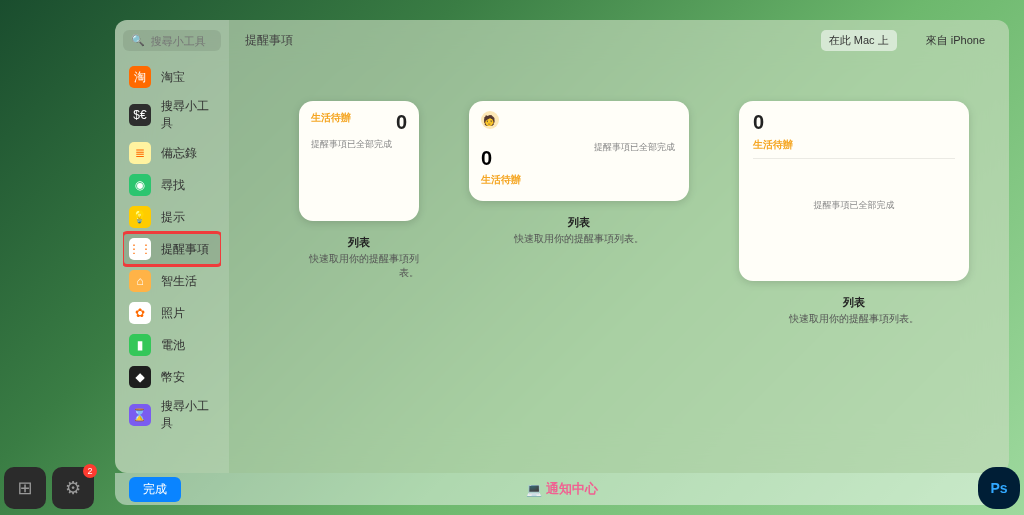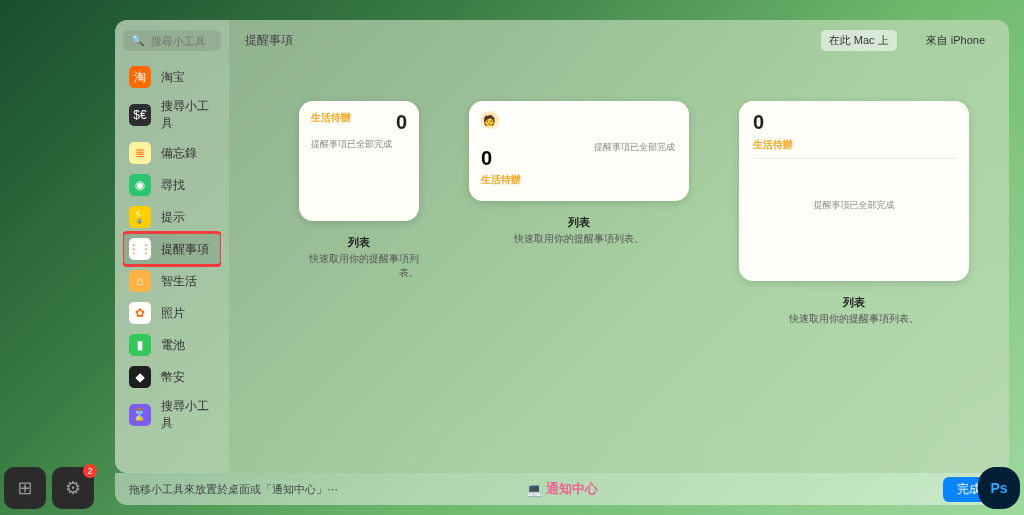--- a/index.html
+++ b/index.html
@@ -143,21 +143,20 @@
         </div>
         <div class="widget-label">列表</div>
         <div class="widget-sub">快速取用你的提醒事項列表。</div>
       </div>
 
     </div>
   </div>
 </div>
 
 <div class="footer">
-  <span>拖移小工具來放置於桌面或「通知中心」⋯</span>
   <div class="watermark">
     <span>💻</span>
     <span>通知中心</span>
   </div>
   <button class="done-btn">完成</button>
 </div>
 
 <div class="dock">
   <div class="dock-icon">⊞</div>
   <div class="dock-icon">⚙

